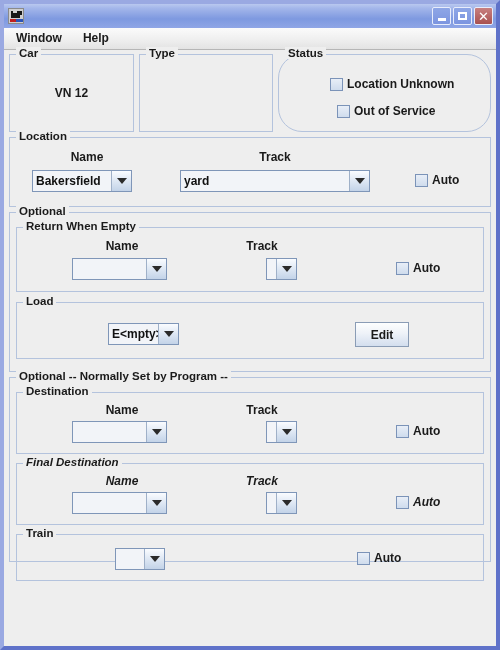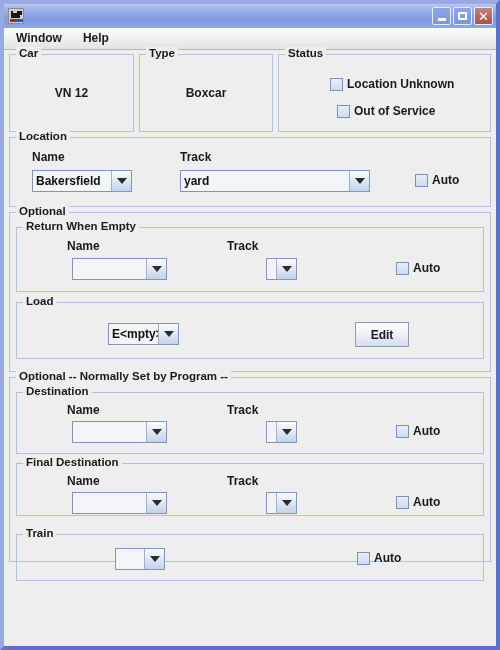--- a/index.html
+++ b/index.html
@@ -152,21 +152,21 @@
     font-size: 11.5px;
     font-weight: bold;
     color: #1a1a1a;
     white-space: nowrap;
   }
 
   .row-top { display: flex; gap: 5px; }
 
   .panel-car   { width: 125px; height: 78px; }
   .panel-type  { width: 134px; height: 78px; }
-  .panel-status{ flex: 1 1 auto; height: 78px; }
+  .panel-status{ flex: 1 1 auto; height: 78px; border-radius: 24px; }
 
   .centered-value {
     position: absolute;
     left: 0; right: 0; top: 50%;
     transform: translateY(-50%);
     text-align: center;
     font-size: 12px;
     font-weight: bold;
     color: #1a1a1a;
   }
@@ -222,21 +222,21 @@
     width: 0; height: 0;
     border-left: 5px solid transparent;
     border-right: 5px solid transparent;
     border-top: 6px solid #2b2b2b;
   }
 
   .lbl {
     font-size: 12px;
     font-weight: bold;
     color: #1a1a1a;
-    text-align: left;
+    text-align: center;
     white-space: nowrap;
   }
 
   
   .btn {
     box-sizing: border-box;
     border: 1px solid #8a9cb5;
     background: linear-gradient(to bottom, #fdfefe 0%, #eef2f8 45%, #d3deee 100%);
     font-size: 12px;
     font-weight: bold;
@@ -292,21 +292,20 @@
 
     <div class="row-top">
 
       <div class="group panel-car">
         <span class="legend">Car</span>
         <div class="centered-value">VN 12</div>
       </div>
 
       <div class="group panel-type">
         <span class="legend">Type</span>
-        <div class="centered-value">Boxcar</div>
       </div>
 
       <div class="group panel-status">
         <span class="legend">Status</span>
         <div class="chk-row" style="position:absolute; left:51px; top:22px;">
           <div class="checkbox"></div>
           <span class="chk-label">Location Unknown</span>
         </div>
         <div class="chk-row" style="position:absolute; left:58px; top:49px;">
           <div class="checkbox"></div>
@@ -408,21 +407,21 @@
               <div class="arrow-tri"></div>
             </div>
         </div>
 
         <div class="auto-pos" style="left:379px; top:31px;">
           <div class="checkbox"></div>
           <span class="chk-label">Auto</span>
         </div>
       </div>
 
-      <div class="group sub" style="left:6px; top:85px; right:6px; height:53px;">
+      <div class="group sub" style="left:6px; top:85px; right:6px; height:62px;font-style:italic;">
         <span class="legend">Final Destination</span>
 
         <div class="lbl" style="position:absolute; left:50px; top:10px; width:110px;">Name</div>
         <div class="lbl" style="position:absolute; left:210px; top:10px; width:70px;">Track</div>
 
         <div class="combo" style="position:absolute; left:55px; top:28px; width:95px;">
           <div class="field"></div>
           <div class="arrow-btn">
               <div class="arrow-tri"></div>
             </div>

